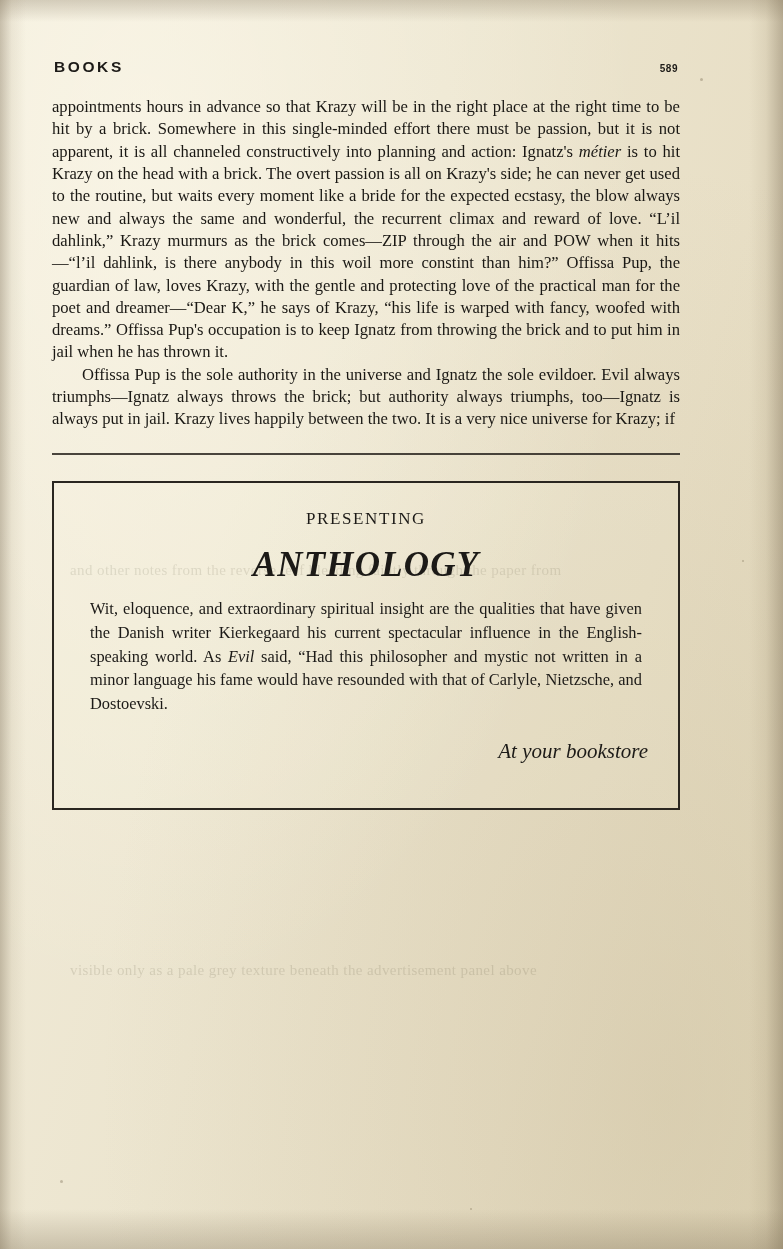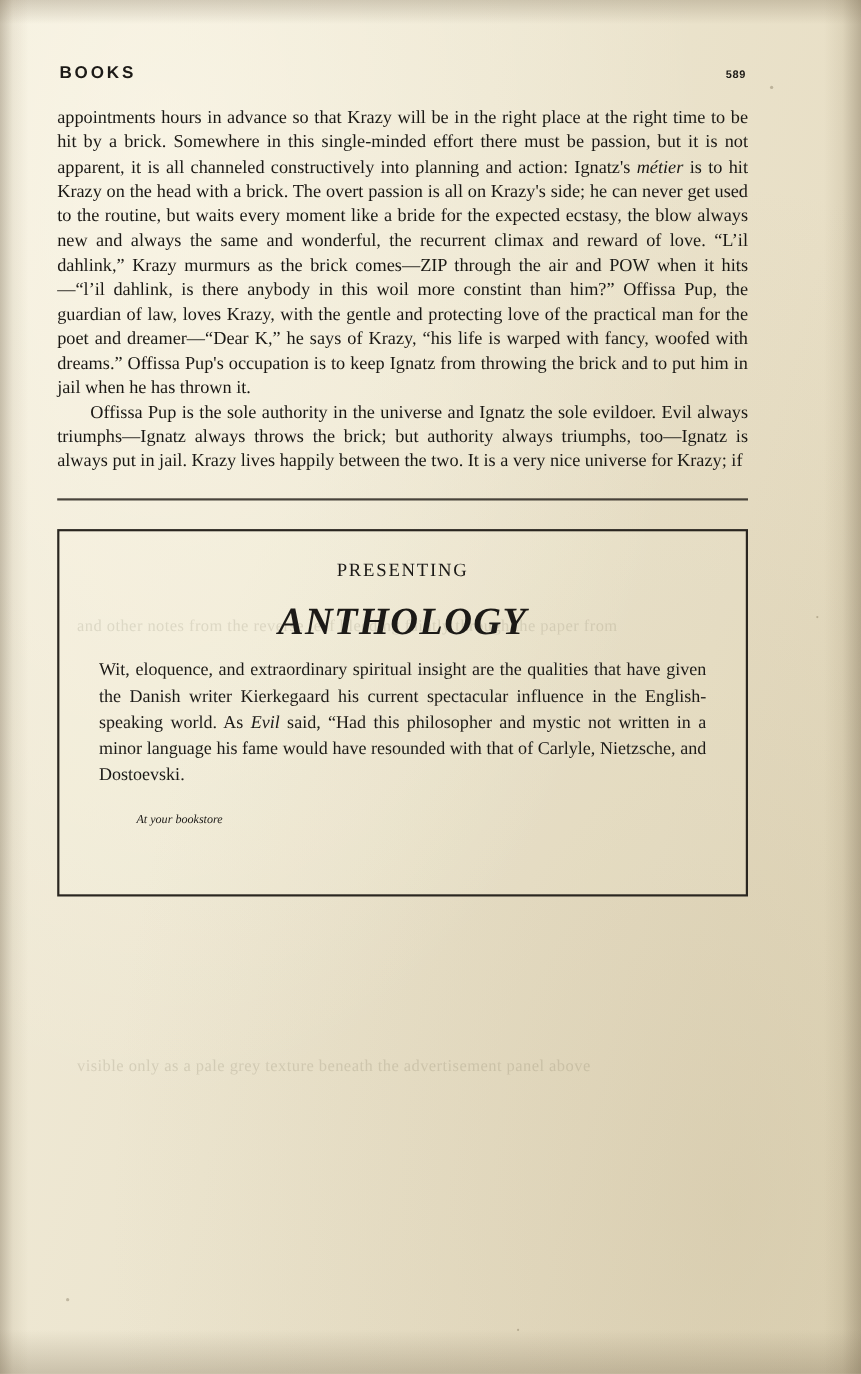--- a/index.html
+++ b/index.html
@@ -97,21 +97,21 @@
     margin-top: 22px;
     height: 2px;
     background: #2a2620;
     opacity: 0.85;
   }
 
   
   .ad-box {
     margin-top: 26px;
     border: 2px solid #2a2620;
-    padding: 26px 30px 40px 30px;
+    padding: 26px 30px 22px 30px;
     position: relative;
     background: rgba(255,252,240,0.10);
   }
   .ad-presenting {
     text-align: center;
     font-size: 17px;
     letter-spacing: 1.6px;
     margin-bottom: 16px;
   }
   .ad-title {
@@ -142,23 +142,23 @@
     justify-content: space-between;
     align-items: baseline;
     font-size: 16.4px;
     font-style: italic;
     margin: 0 6px 4px 6px;
   }
   .ad-specs .price {
     font-style: normal;
   }
   .ad-bookstore {
-    text-align: left;
-    font-style: italic;
-    font-size: 11px;
+    text-align: right;
+    font-style: italic;
+    font-size: 21px;
     margin: 22px 0 22px 0;
     padding-left: 40px;
   }
   .ad-publisher {
     text-align: center;
     font-family: "Liberation Serif", serif;
     font-weight: bold;
     font-size: 24.5px;
     letter-spacing: 1.6px;
     margin-top: 6px;

